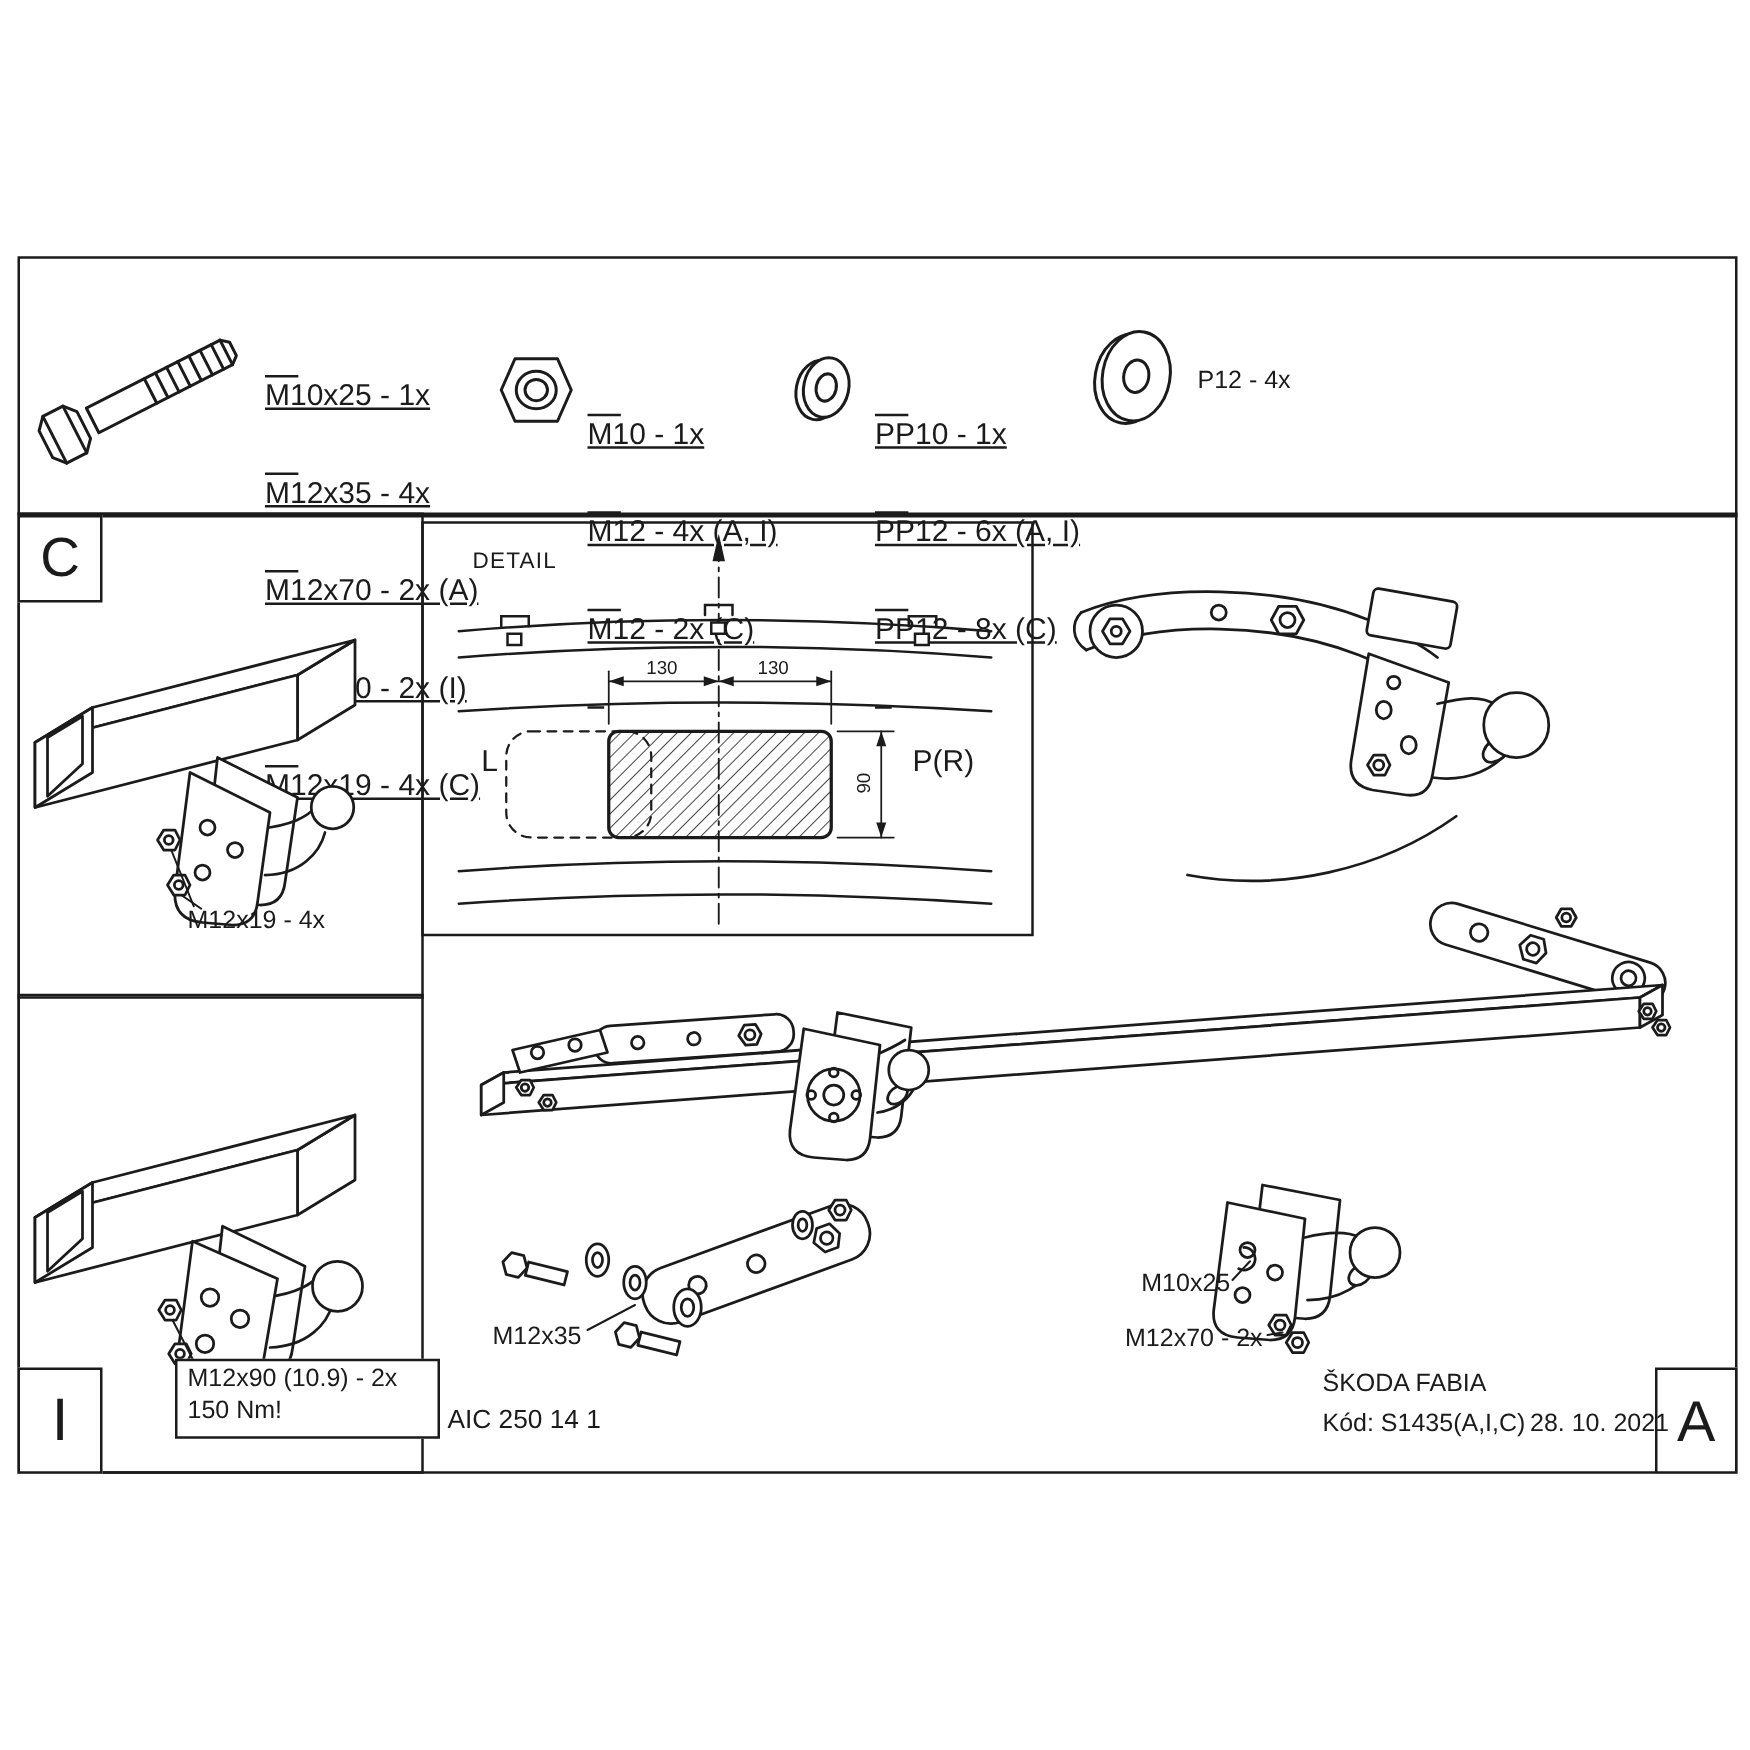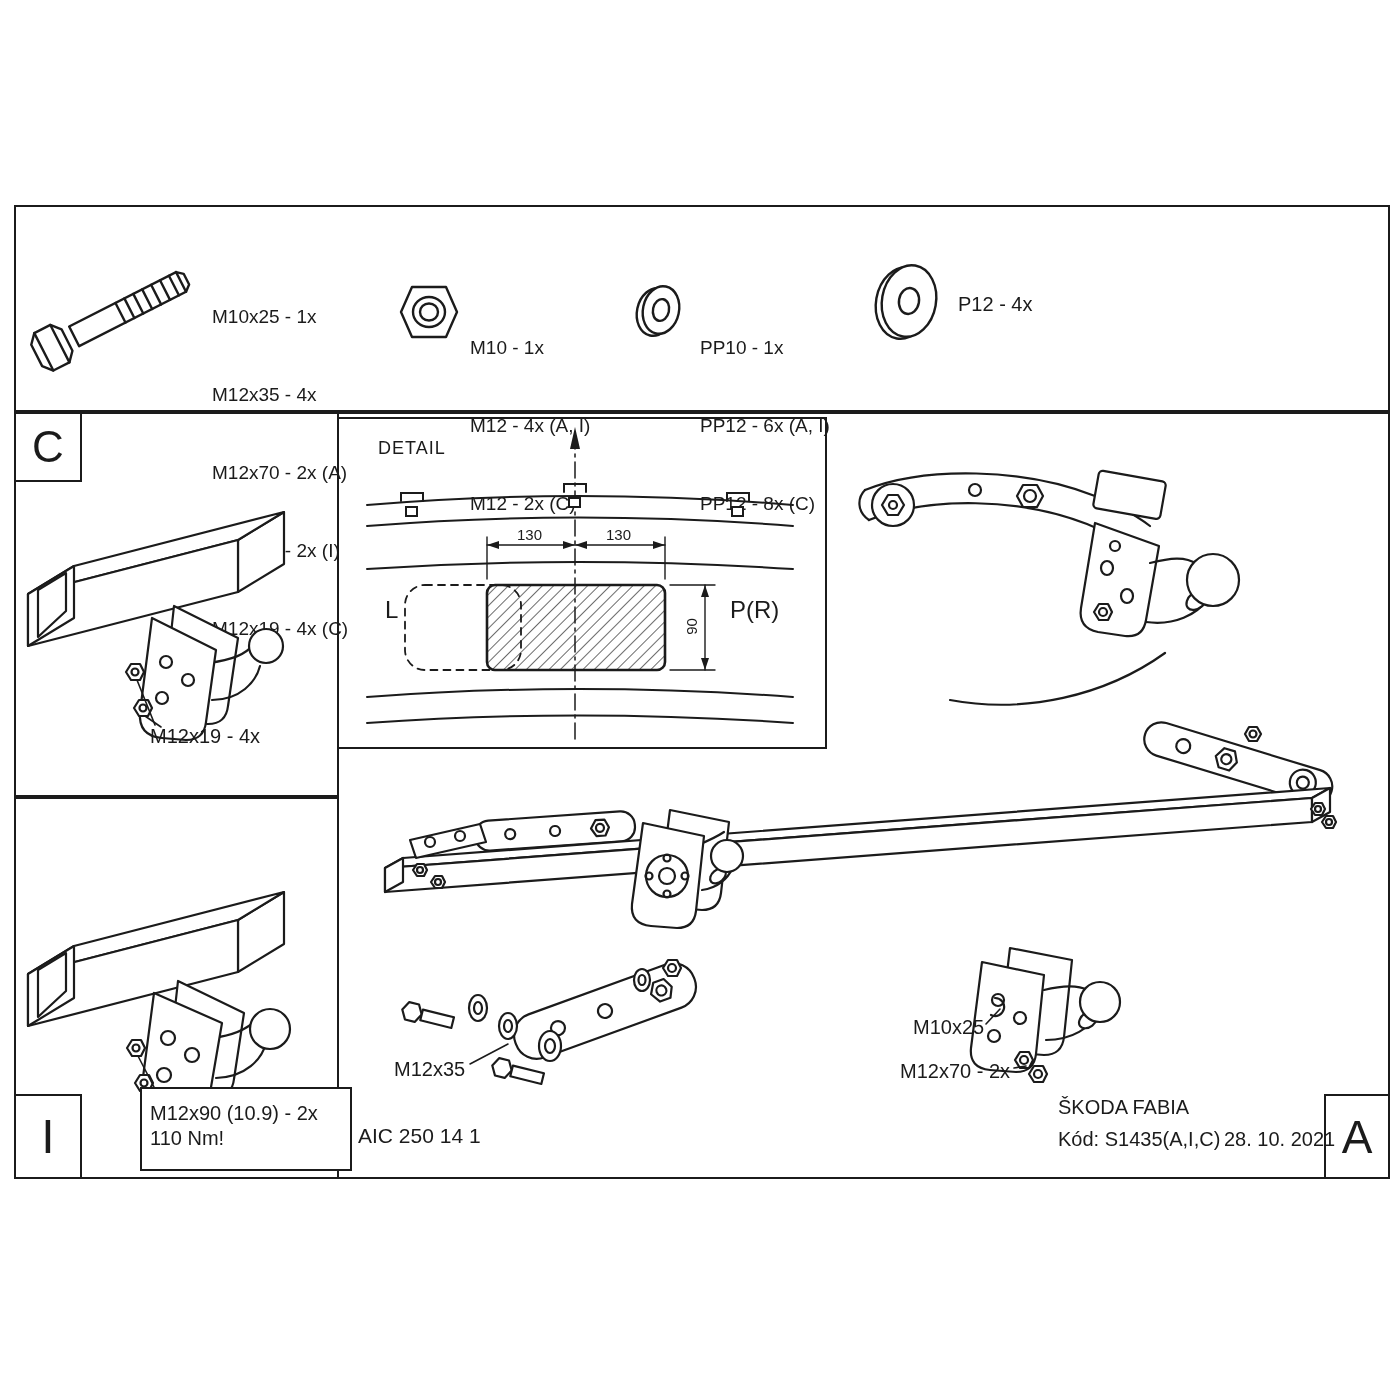--- a/index.html
+++ b/index.html
@@ -1,24 +1,24 @@
 <!DOCTYPE html>
 <html><head>
 <meta charset="utf-8">
 <style>
   html,body{margin:0;padding:0;}
   body{width:1400px;height:1400px;background:#fff;font-family:"Liberation Sans",sans-serif;color:#1b1b1b;}
   .canvas{position:relative;width:1400px;height:1400px;background:#fff;overflow:hidden;}
   .box{position:absolute;border:2px solid #1b1b1b;}
   .txt{position:absolute;font-size:20px;white-space:pre;}
-  .list{position:absolute;font-size:19px;line-height:26px;white-space:pre;}
+  .list{position:absolute;font-size:24px;line-height:26px;white-space:pre;text-decoration:underline;}
   .letter{position:absolute;display:flex;align-items:center;justify-content:center;font-size:46px;background:#fff;border:2px solid #1b1b1b;}
   .dtitle{position:absolute;font-size:18px;letter-spacing:1px;}
   .rot90{transform:rotate(-90deg);transform-origin:center;}
-  .callout-box{position:absolute;border:2px solid #1b1b1b;font-size:20px;line-height:25px;padding:12px 8px;background:#fff;}
+  .callout-box{position:absolute;border:2px solid #1b1b1b;font-size:20px;line-height:25px;padding:2px 8px;background:#fff;}
   .small-dim{position:absolute;font-size:15px;text-align:center;}
   .side-label{position:absolute;font-size:24px;}
   svg{position:absolute;overflow:visible;}
 </style>
 </head>
 <body>
 
 <div class="canvas">
 
   <div class="box" style="left:14px;top:205px;width:1372px;height:205px"></div>
@@ -134,21 +134,21 @@
       <polygon points="109,215 114,207 123,207 127,215 123,223 114,223"></polygon>
       <circle cx="118" cy="215" r="3.5" fill="none"></circle>
       <polygon points="117,250 122,242 131,242 135,250 131,258 122,258"></polygon>
       <circle cx="126" cy="250" r="3.5" fill="none"></circle>
       <line x1="120" y1="223" x2="136" y2="254" stroke-width="1.6"></line>
       <line x1="128" y1="258" x2="150" y2="256" stroke-width="1.6"></line>
     </g>
   </svg>
   <div class="callout-box" style="left:140px;top:1087px;width:192px;height:56px">
     <div>M12x90 (10.9) - 2x</div>
-    <div>110 Nm!</div>
+    <div>150 Nm!</div>
   </div>
 
   <svg style="left:337px;top:417px" width="486" height="328" viewBox="0 0 486 328">
     <defs>
       <pattern id="hatch45" width="8" height="8" patternUnits="userSpaceOnUse" patternTransform="rotate(45)">
         <line x1="0" y1="0" x2="0" y2="8" stroke="#1b1b1b" stroke-width="1.3"></line>
       </pattern>
     </defs>
     <g stroke="#1b1b1b" fill="none" stroke-width="2" stroke-linecap="round">
       <line x1="238" y1="322" x2="238" y2="26" stroke-dasharray="16 5 3 5" stroke-width="1.5"></line>

